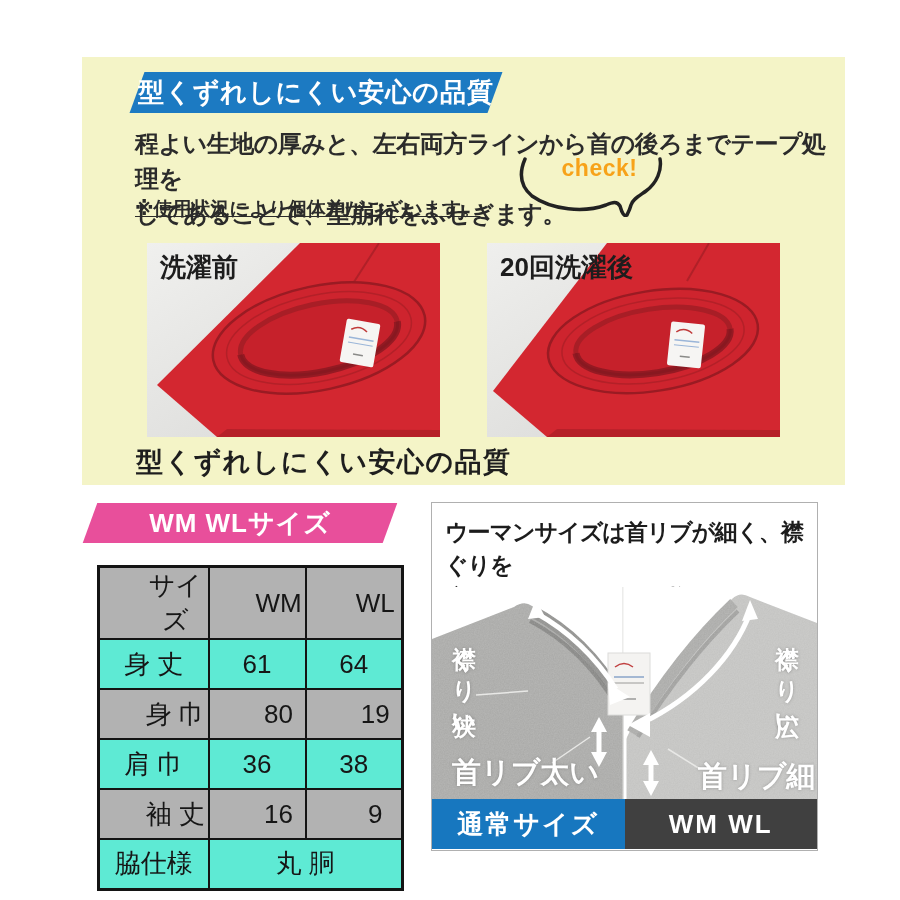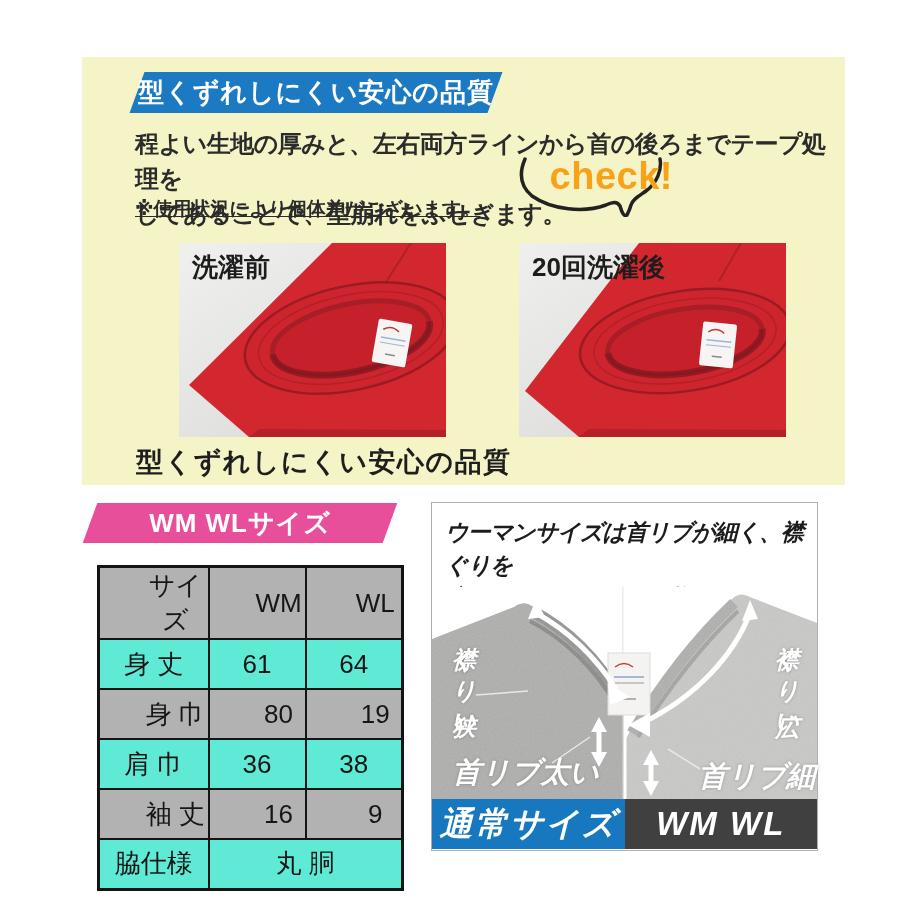--- a/index.html
+++ b/index.html
@@ -13,25 +13,25 @@
   .q-banner { position:absolute; left:137px; top:72px; width:358px; height:41px;
               background:#1c7ac2; transform:skewX(-20deg); }
   .q-banner span { display:block; transform:skewX(20deg); text-align:center; line-height:41px;
                    color:#fff; font-weight:700; font-size:26px; letter-spacing:1px; }
 
   .q-body { position:absolute; left:135px; top:126px; width:700px; font-size:24px; font-weight:700;
             color:#2b2b2b; line-height:35px; letter-spacing:-0.5px; }
   .q-note { position:absolute; left:135px; top:196px; font-size:19px; font-weight:700; color:#2b2b2b;text-decoration:underline; }
 
   .check-bubble { position:absolute; left:518px; top:153px; width:155px; height:64px; }
-  .check-text { position:absolute; left:8px; right:0; top:2px; text-align:right;
-                color:#f7a219; font-size:38px; font-weight:800; letter-spacing:0.5px; }
+  .check-text { position:absolute; left:8px; right:0; top:2px; text-align:center;
+                color:#f7a219; font-size:23px; font-weight:800; letter-spacing:0.5px; }
   .check-bubble svg { position:absolute; left:0; top:4px; }
 
-  .photo { position:absolute; width:267px; height:194px; overflow:hidden;margin-left:32px; }
+  .photo { position:absolute; width:293px; height:194px; overflow:hidden; }
   .photo-before { left:147px; top:243px; }
   .photo-after  { left:487px; top:243px; }
   .photo figcaption { position:absolute; left:13px; top:7px; font-size:26px; font-weight:800; color:#1d1d1d; }
 
   .q-caption { position:absolute; left:136px; top:444px; font-size:27px; font-weight:800;
                color:#1e1e1e; letter-spacing:1.5px; }
 
   
   .s-banner { position:absolute; left:90px; top:503px; width:300px; height:40px;
               background:#e84f9b; transform:skewX(-20deg); }
@@ -39,36 +39,36 @@
                    color:#fff; font-weight:700; font-size:26px; letter-spacing:1px; }
 
   table.size-table { position:absolute; left:97px; top:565px; width:304px; border-collapse:collapse;
                      table-layout:fixed; border:3px solid #141414; }
   .size-table td { border:2px solid #141414; height:50px; text-align:center; vertical-align:middle;
                    font-size:26px; color:#161616; background:#5eead4; }
   .size-table col.c0 { width:110px; } .size-table col.c1 { width:97px; } .size-table col.c2 { width:97px; }
   .size-table tr.gray td { background:#b2b2b2;padding-left:43px; }
 
   .panel { position:absolute; left:431px; top:502px; width:387px; height:349px;
-           border:1px solid #b0b0b0; background:#fff;font-style:italic; }
+           border:1px solid #b0b0b0; background:#fff; }
   .panel-desc { padding:13px 0 0 13px; font-size:23px; font-weight:700; color:#1c1c1c;
                 line-height:33px; letter-spacing:-1px; }
   .shirt-area { position:absolute; left:0; top:84px; width:385px; height:212px; }
   .v-label { position:absolute; writing-mode:vertical-rl; color:#fff; font-weight:700; font-size:24px;
              letter-spacing:4px; text-shadow:0 0 3px rgba(60,60,60,.35); }
   .v-label.left  { left:16px; top:40px; }
   .v-label.right { right:14px; top:40px; }
   .h-label { position:absolute; color:#fff; font-weight:700; font-size:29px;
              text-shadow:0 0 3px rgba(60,60,60,.35); }
   .h-label.left  { left:20px;  top:166px; }
   .h-label.right { left:266px; top:170px; }
 
   .bars { position:absolute; left:0; top:296px; width:385px; height:50px; display:flex; }
   .bar { width:50%; height:50px; line-height:50px; text-align:center; color:#fff;
-         font-weight:700; font-size:33px; letter-spacing:2px; }
+         font-weight:700; font-size:26px; letter-spacing:2px; }
   .bar-normal { background:#1777bf; }
   .bar-wm { background:#404040; }
 </style>
 </head>
 <body>
 
 <div class="stage">
 
   <section>
     <div class="yellow-panel"></div>

